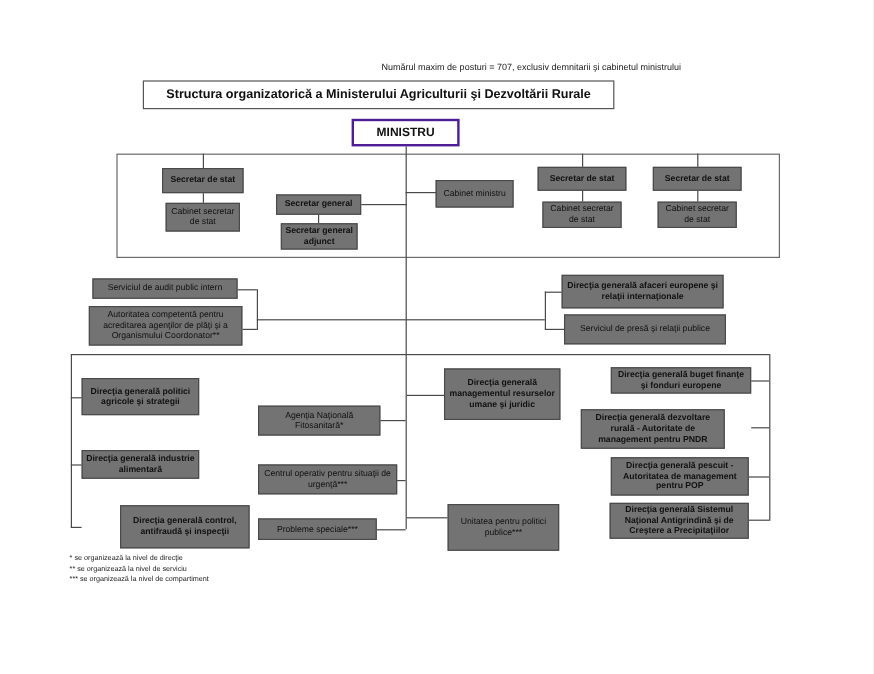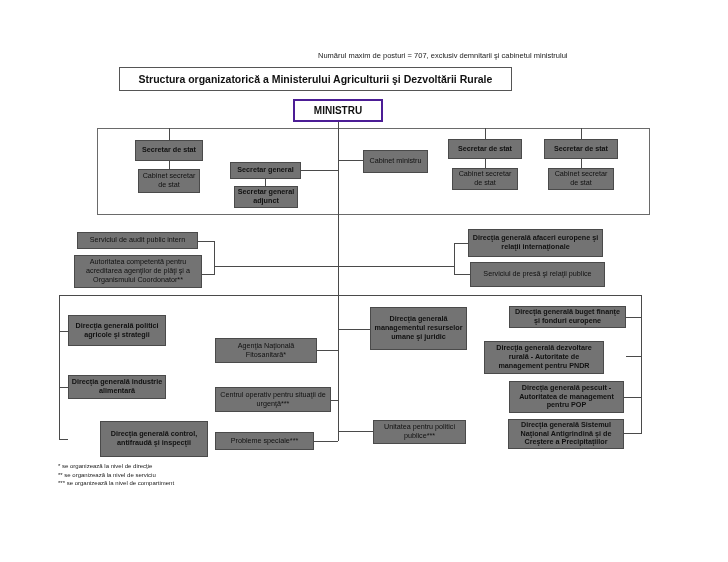--- a/index.html
+++ b/index.html
@@ -106,21 +106,21 @@
 
   <div class="box" style="left:470px;top:262px;width:135px;height:25px;">Serviciul de presă şi relaţii publice</div>
   <div class="box bold" style="left:68px;top:375px;width:98px;height:24px;">Direcţia generală industrie alimentară</div>
   <div class="box bold" style="left:68px;top:421px;width:108px;height:36px;margin-left:32px;">Direcţia generală control, antifraudă şi inspecţii</div>
 
   <div class="box" style="left:215px;top:338px;width:102px;height:25px;">Agenţia Naţională Fitosanitară*</div>
   <div class="box" style="left:215px;top:387px;width:116px;height:25px;">Centrul operativ pentru situaţii de urgenţă***</div>
   <div class="box" style="left:215px;top:432px;width:99px;height:18px;">Probleme speciale***</div>
 
   <div class="box bold" style="left:370px;top:307px;width:97px;height:43px;">Direcţia generală managementul resurselor umane şi juridic</div>
-  <div class="box" style="left:373px;top:420px;width:93px;height:24px;">Unitatea pentru politici publice***</div>
+  <div class="box" style="left:373px;top:420px;width:93px;height:39px;">Unitatea pentru politici publice***</div>
 
   <div class="box bold" style="left:509px;top:306px;width:117px;height:22px;">Direcţia generală buget finanţe şi fonduri europene</div>
   <div class="box bold" style="left:484px;top:341px;width:120px;height:33px;">Direcţia generală dezvoltare rurală - Autoritate de management pentru PNDR</div>
   <div class="box bold" style="left:509px;top:381px;width:115px;height:32px;">Direcţia generală pescuit - Autoritatea de management pentru POP</div>
   <div class="box bold" style="left:508px;top:419px;width:116px;height:30px;">Direcţia generală Sistemul Naţional Antigrindină şi de Creştere a Precipitaţiilor</div>
 
   <div class="footnotes" style="left:58px;top:462px;">
     <div>*  se organizează la nivel de direcţie</div>
     <div>**  se organizează la nivel de serviciu</div>
     <div>*** se organizează la nivel de compartiment</div>

